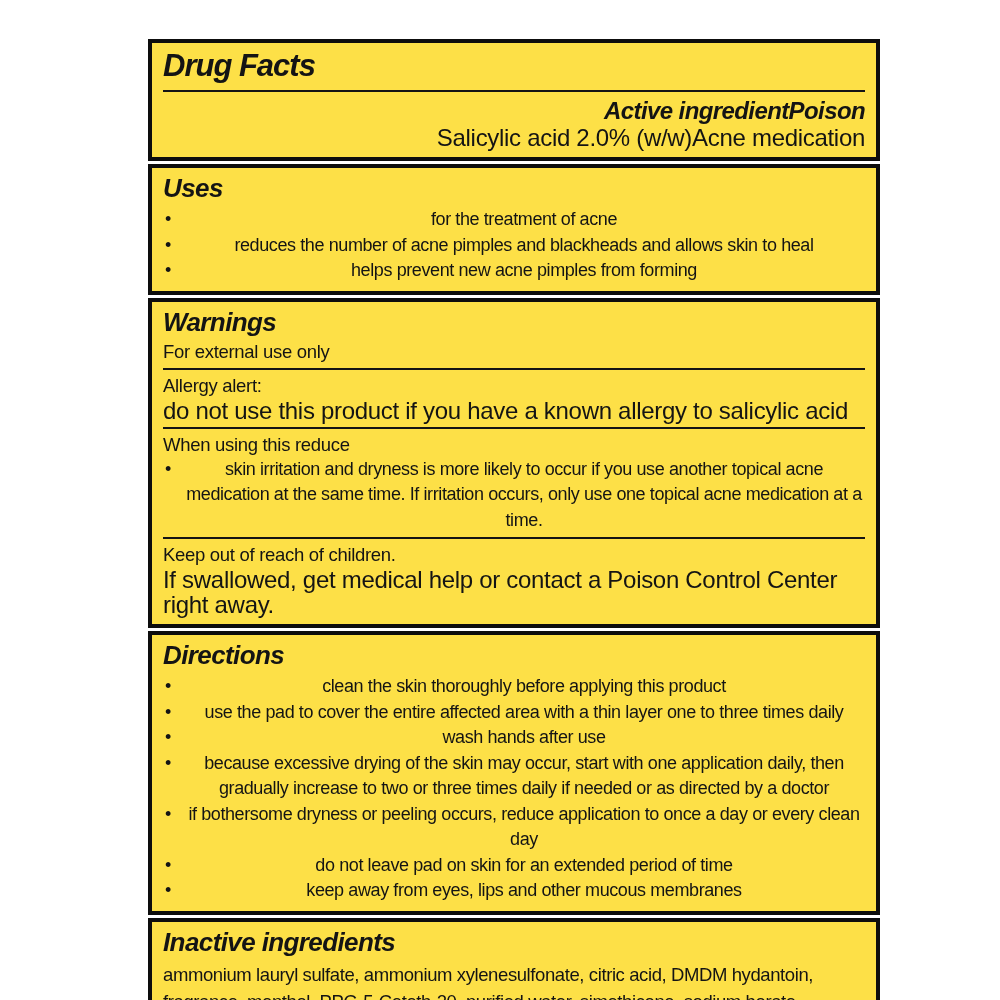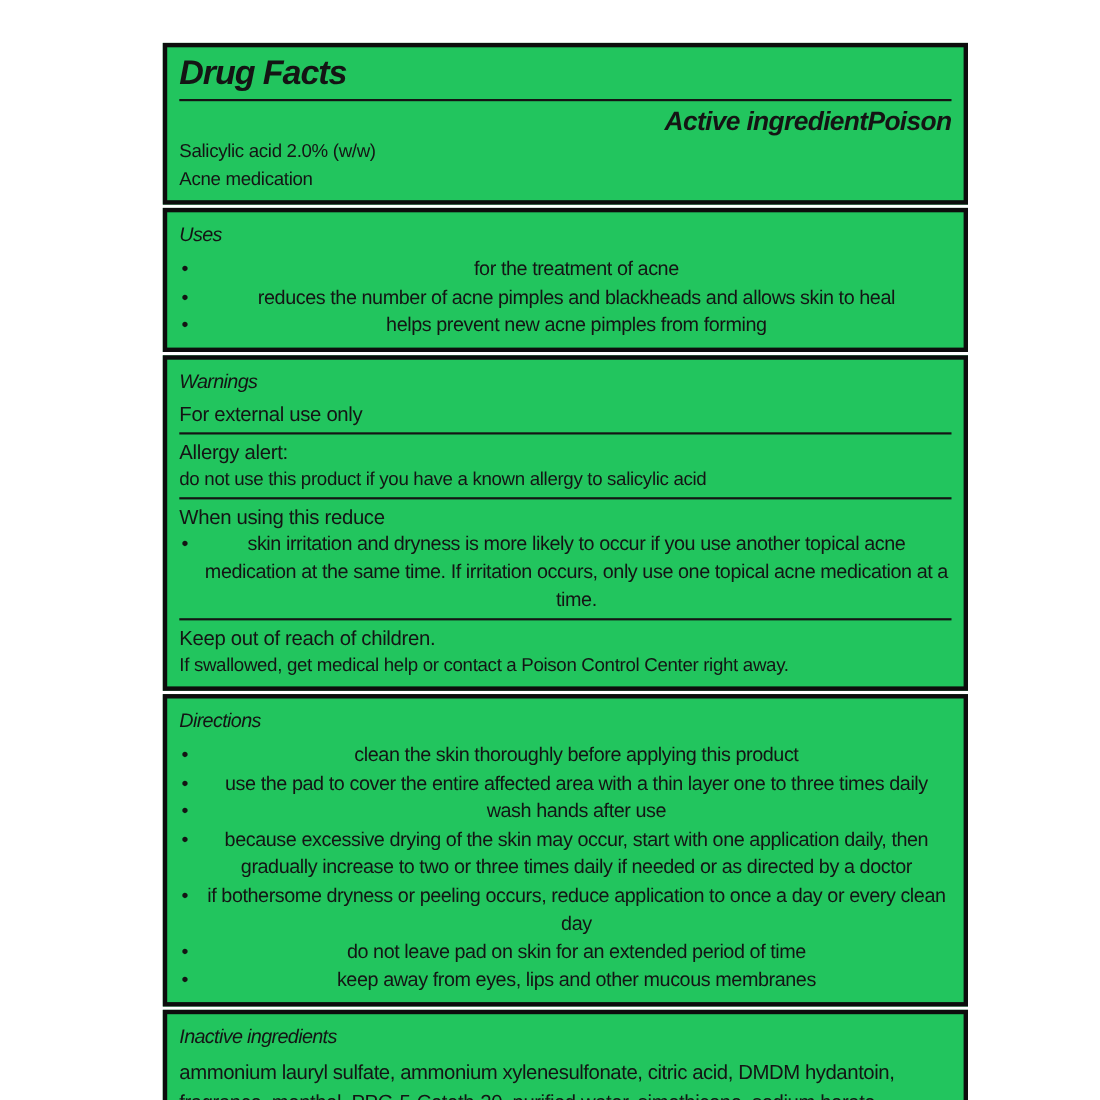--- a/index.html
+++ b/index.html
@@ -17,21 +17,21 @@
     left: 148px;
     top: 39px;
     width: 732px;
     display: flex;
     flex-direction: column;
     gap: 3px;
     box-sizing: border-box;
   }
   .section {
     border: 4px solid #0d0d0d;
-    background: #22c55e;
+    background: #fde047;
     box-sizing: border-box;
     padding: 4px 11px 7px 11px;
     letter-spacing: -0.3px;
   }
   .title {
     font-style: italic;
     font-weight: bold;
     font-size: 31px;
     line-height: 38px;
     letter-spacing: -1px;
@@ -53,28 +53,27 @@
     align-items: baseline;
   }
   .subheading {
     font-style: italic;
     font-weight: bold;
     font-size: 24px;
     line-height: 29px;
     letter-spacing: -0.6px;
   }
   .body-text {
-    font-size: 17px;
+    font-size: 24px;
     line-height: 25px;
-    flex-direction: column;
   }
   .section-heading {
     font-style: italic;
-    font-weight: normal;
-    font-size: 18px;
+    font-weight: bold;
+    font-size: 26px;
     line-height: 33px;
     letter-spacing: -0.6px;
     margin: 0 0 2px 0;
   }
   .bold-sub {
     font-weight: normal;
     font-size: 18.5px;
     line-height: 25px;
   }
   ul.bullets {

